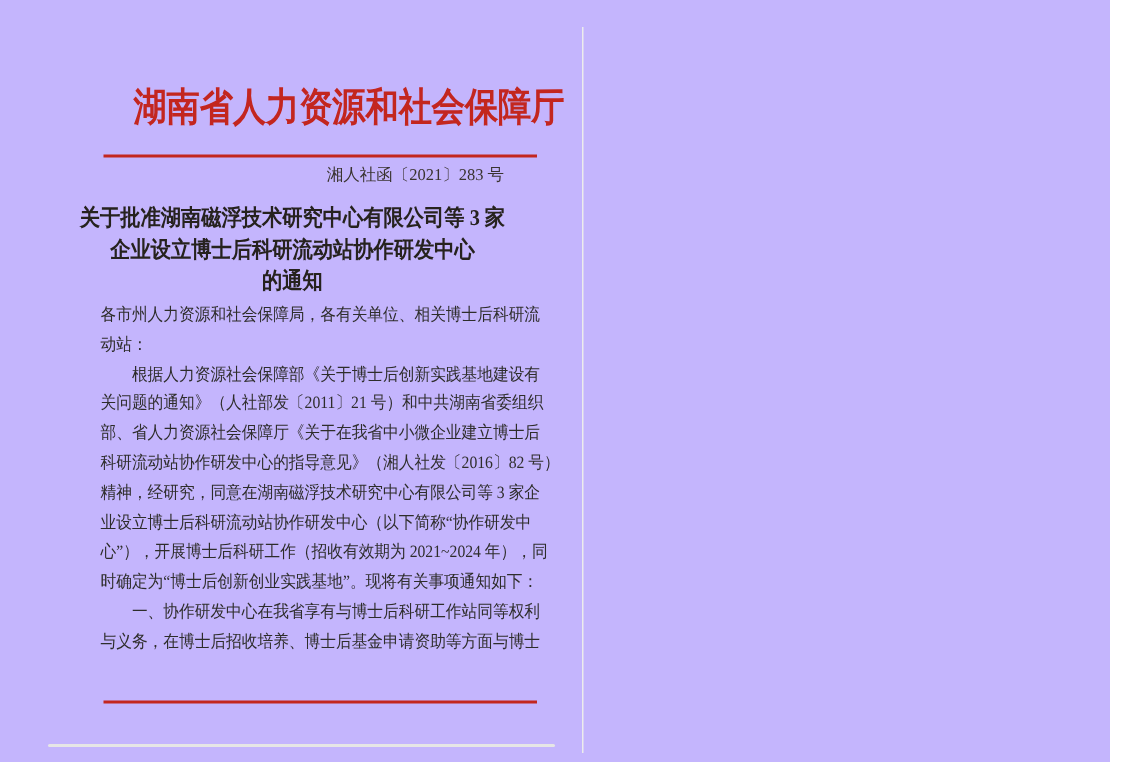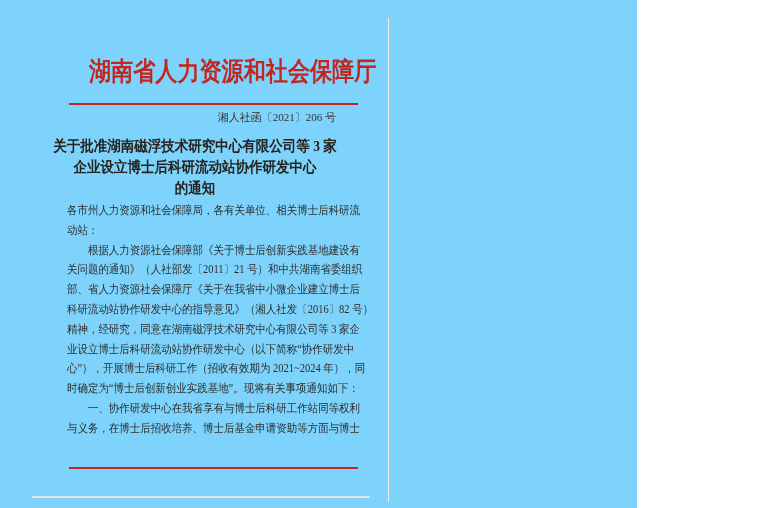--- a/index.html
+++ b/index.html
@@ -1,17 +1,17 @@
 <!DOCTYPE html>
 <html><head>
 <meta charset="utf-8">
 <style>
   html,body{margin:0;padding:0;background:#ffffff;}
   #canvas{
-    position:relative;width:637px;height:508px;background:#7dd3fc;overflow:hidden;
+    position:relative;width:740px;height:508px;background:#c4b5fd;overflow:hidden;
     font-family:"Liberation Serif","DejaVu Serif",serif;
   }
   .page{position:absolute;top:0;height:508px;background:transparent;}
   #left-page{left:0;width:389px;}
   #right-page{left:389px;width:371px;}
   .seam{position:absolute;left:388px;top:18px;width:1px;height:484px;background:#ececec;}
   .letterhead{
     position:absolute;left:67px;top:49px;width:293px;line-height:46px;
     text-align:center;font-size:26px;font-weight:bold;color:#c3261f;
     white-space:nowrap;transform:scaleX(0.85);transform-origin:center top;
@@ -38,21 +38,21 @@
   #left-edge{left:32px;top:496px;width:338px;}
 </style>
 </head>
 <body>
 
 <div id="canvas">
 
   <div class="page" id="left-page">
     <div class="letterhead">湖南省人力资源和社会保障厅</div>
     <div class="red-rule" id="head-rule"></div>
-    <div class="doc-number">湘人社函〔2021〕206 号</div>
+    <div class="doc-number">湘人社函〔2021〕283 号</div>
     <div class="notice-title">
         <div class="tline">关于批准湖南磁浮技术研究中心有限公司等 3 家</div>
         <div class="tline">企业设立博士后科研流动站协作研发中心</div>
         <div class="tline">的通知</div>
       </div>
     <div class="body-block" id="left-body">
         <div class="tline">各市州人力资源和社会保障局，各有关单位、相关博士后科研流</div>
         <div class="tline">动站：</div>
         <div class="tline">　　根据人力资源社会保障部《关于博士后创新实践基地建设有</div>
         <div class="tline">关问题的通知》（人社部发〔2011〕21 号）和中共湖南省委组织</div>

